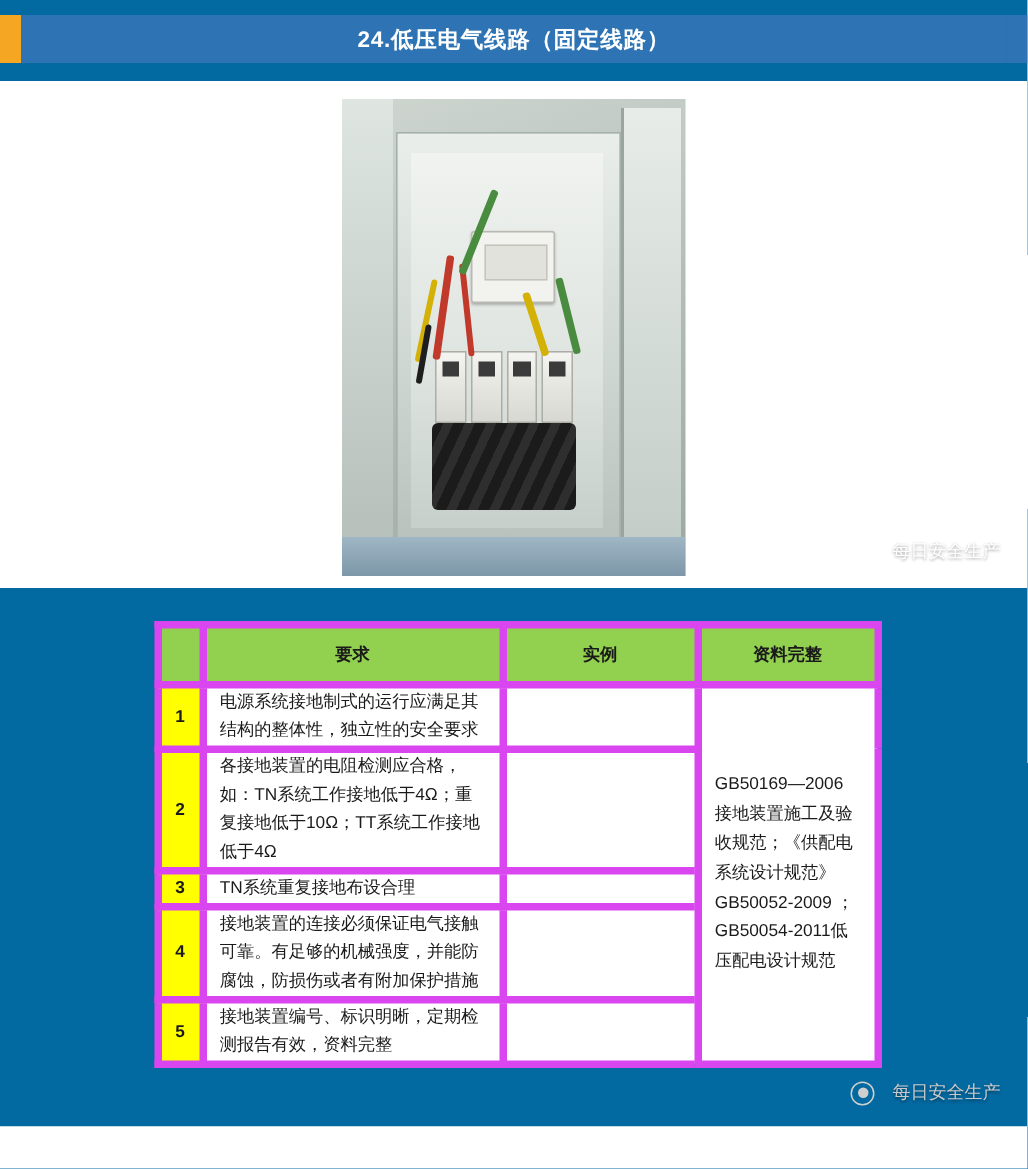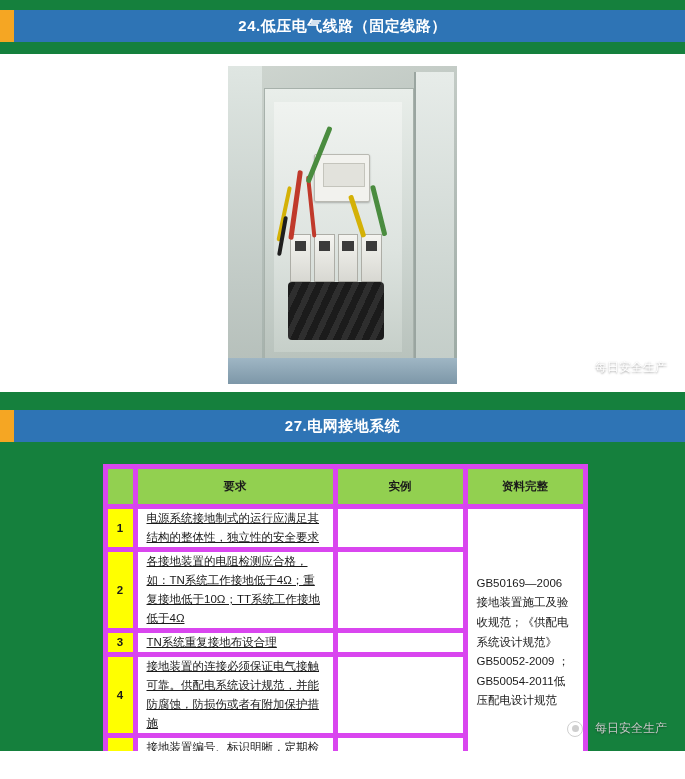--- a/index.html
+++ b/index.html
@@ -6,21 +6,21 @@
   html, body {
     margin: 0;
     padding: 0;
     background: #ffffff;
     font-family: "Liberation Sans", sans-serif;
   }
   .page {
     width: 685px;
     height: 751px;
     position: relative;
-    background: #15803d;
+    background: #0369a1;
     overflow: hidden;
   }
 
   
   .title-bar {
     position: relative;
     height: 32px;
     margin: 0 14px;
     background: #2e74b5;
     color: #ffffff;
@@ -201,21 +201,20 @@
     background: #ffff00;
     text-align: center;
     font-weight: bold;
     font-size: 12px;
     color: #000;
   }
   td.req {
     padding: 0 9px;
     line-height: 1.65;
     background: #ffffff;
-    text-decoration: underline;
   }
   td.sample {
     background: #ffffff;
   }
   td.std {
     padding: 8px 9px;
     line-height: 1.7;
     background: #ffffff;
     vertical-align: middle;
   }
@@ -272,25 +271,20 @@
       <div class="cab-door"></div>
       <div class="floor-strip"></div>
     </div>
 
     <div class="watermark" style="right:18px; bottom:16px;">
       <span class="wm-logo"></span>
       <span>每日安全生产</span>
     </div>
   </div>
 
-  <div class="title-wrap" style="position:relative; margin-top:18px;">
-    <div class="title-left-accent"></div>
-    <div class="title-right-accent"></div>
-    <div class="title-bar">27.电网接地系统</div>
-  </div>
 
   <div class="table-wrap">
     <table class="grid">
       <colgroup>
         <col class="col-num">
           <col class="col-req">
           <col class="col-sample">
           <col class="col-std">
       </colgroup>
       <thead>
@@ -313,21 +307,21 @@
           <td class="req">各接地装置的电阻检测应合格，如：TN系统工作接地低于4Ω；重复接地低于10Ω；TT系统工作接地低于4Ω</td>
           <td class="sample"></td>
         </tr>
         <tr>
           <td class="num">3</td>
           <td class="req">TN系统重复接地布设合理</td>
           <td class="sample"></td>
         </tr>
         <tr>
           <td class="num">4</td>
-          <td class="req">接地装置的连接必须保证电气接触可靠。供配电系统设计规范，并能防腐蚀，防损伤或者有附加保护措施</td>
+          <td class="req">接地装置的连接必须保证电气接触可靠。有足够的机械强度，并能防腐蚀，防损伤或者有附加保护措施</td>
           <td class="sample"></td>
         </tr>
         <tr>
           <td class="num">5</td>
           <td class="req">接地装置编号、标识明晰，定期检测报告有效，资料完整</td>
           <td class="sample"></td>
         </tr>
       </tbody>
     </table>
   </div>

